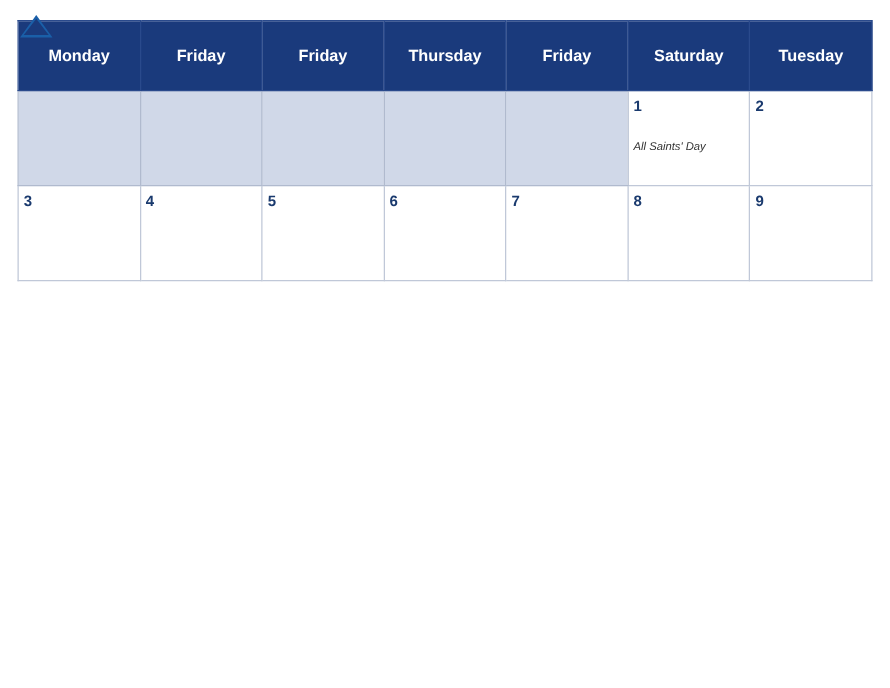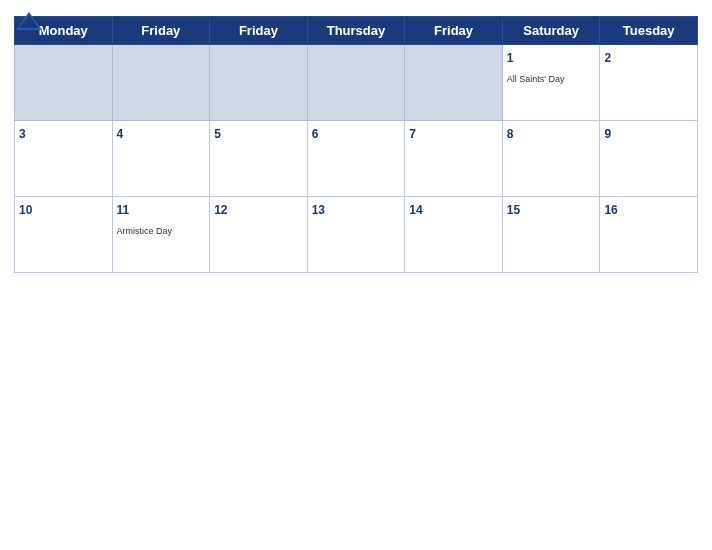--- a/index.html
+++ b/index.html
@@ -57,40 +57,41 @@
       width: 100%;
       border-collapse: collapse;
       table-layout: fixed;
     }
     .day-header {
       background: #1a3a7c;
       color: #fff;
       text-align: center;
       font-size: 13px;
       font-weight: bold;
-      padding: 6px 2px;
+      padding: 20px 2px;
       border: 1px solid #2a4a8c;
     }
     .day-cell {
       border: 1px solid #c0c8d8;
       vertical-align: top;
       height: 76px;
       padding: 3px 4px;
       background: #fff;
     }
     .day-num {
       font-size: 12px;
       font-weight: bold;
       color: #1a3a6e;
     }
     .holiday-text {
       font-size: 9px;
       color: #333;
-      margin-top: 8px;
+      margin-top: 18px;
       line-height: 1.2;
+      font-style: italic;
     }
     .empty-cell {
       background: #d0d8e8;
       border: 1px solid #b0bace;
     }
     .logo-container {
       display: flex;
       align-items: center;
       gap: 2px;
     }
@@ -152,24 +153,15 @@
         </tr>
         <tr>
           <td class="day-cell"><span class="day-num">3</span></td>
           <td class="day-cell"><span class="day-num">4</span></td>
           <td class="day-cell"><span class="day-num">5</span></td>
           <td class="day-cell"><span class="day-num">6</span></td>
           <td class="day-cell"><span class="day-num">7</span></td>
           <td class="day-cell"><span class="day-num">8</span></td>
           <td class="day-cell"><span class="day-num">9</span></td>
         </tr>
-        <tr>
-          <td class="day-cell"><span class="day-num">10</span></td>
-          <td class="day-cell"><span class="day-num">11</span><div class="holiday-text">Armistice Day</div></td>
-          <td class="day-cell"><span class="day-num">12</span></td>
-          <td class="day-cell"><span class="day-num">13</span></td>
-          <td class="day-cell"><span class="day-num">14</span></td>
-          <td class="day-cell"><span class="day-num">15</span></td>
-          <td class="day-cell"><span class="day-num">16</span></td>
-        </tr>
       </tbody>
   </table>
 </div>
 
 </body></html>

